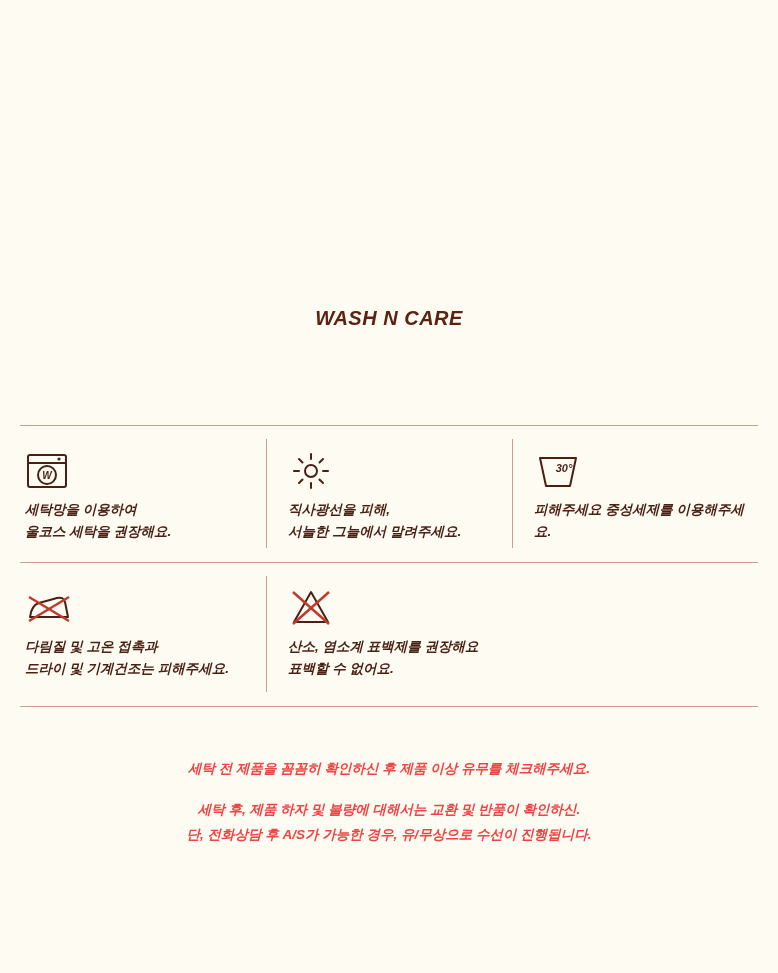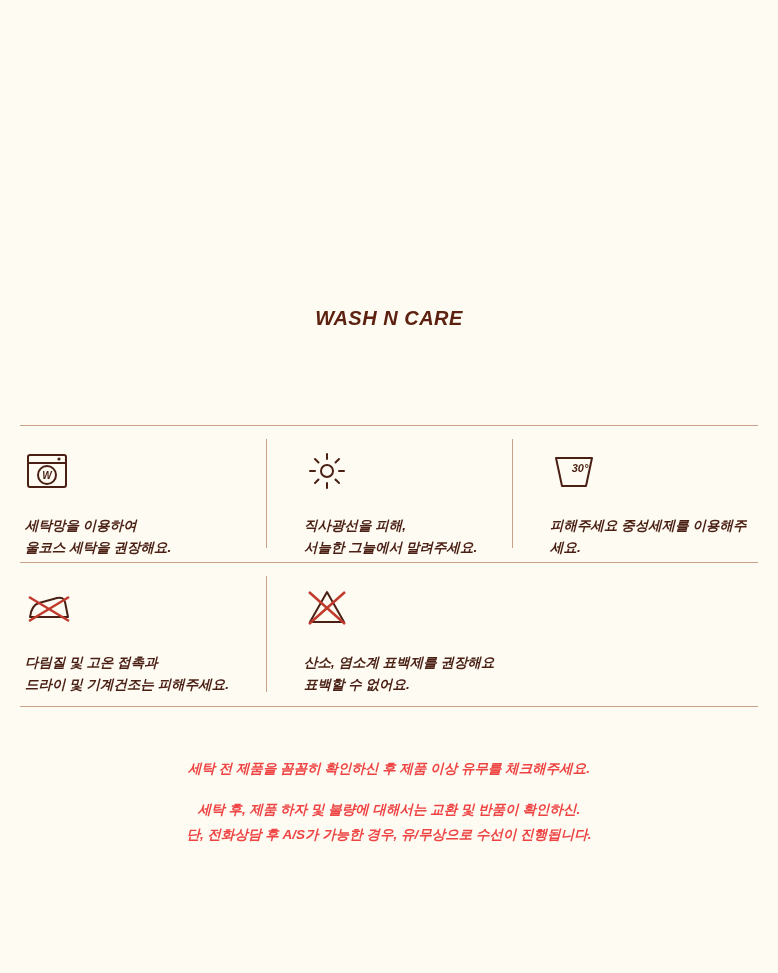--- a/index.html
+++ b/index.html
@@ -61,29 +61,29 @@
   }
   .cell.sep::before {
     content: "";
     position: absolute;
     left: 0;
     top: 14px;
     bottom: 14px;
     width: 1px;
     background: #c9a08c;
   }
-  .cell.sep { padding-left: 38px; }
+  .cell.sep { padding-left: 22px; }
 
   .icon-wrap {
     height: 52px;
     display: flex;
     align-items: center;
   }
   .cell-text {
-    margin-top: 18px;
+    margin-top: 2px;
     font-size: 13.5px;
     line-height: 1.6;
     color: #4a1f14;
     font-weight: bold;
   }
   .cell-text .line { display: block; }
 
   .notes {
     position: absolute;
     left: 0;

